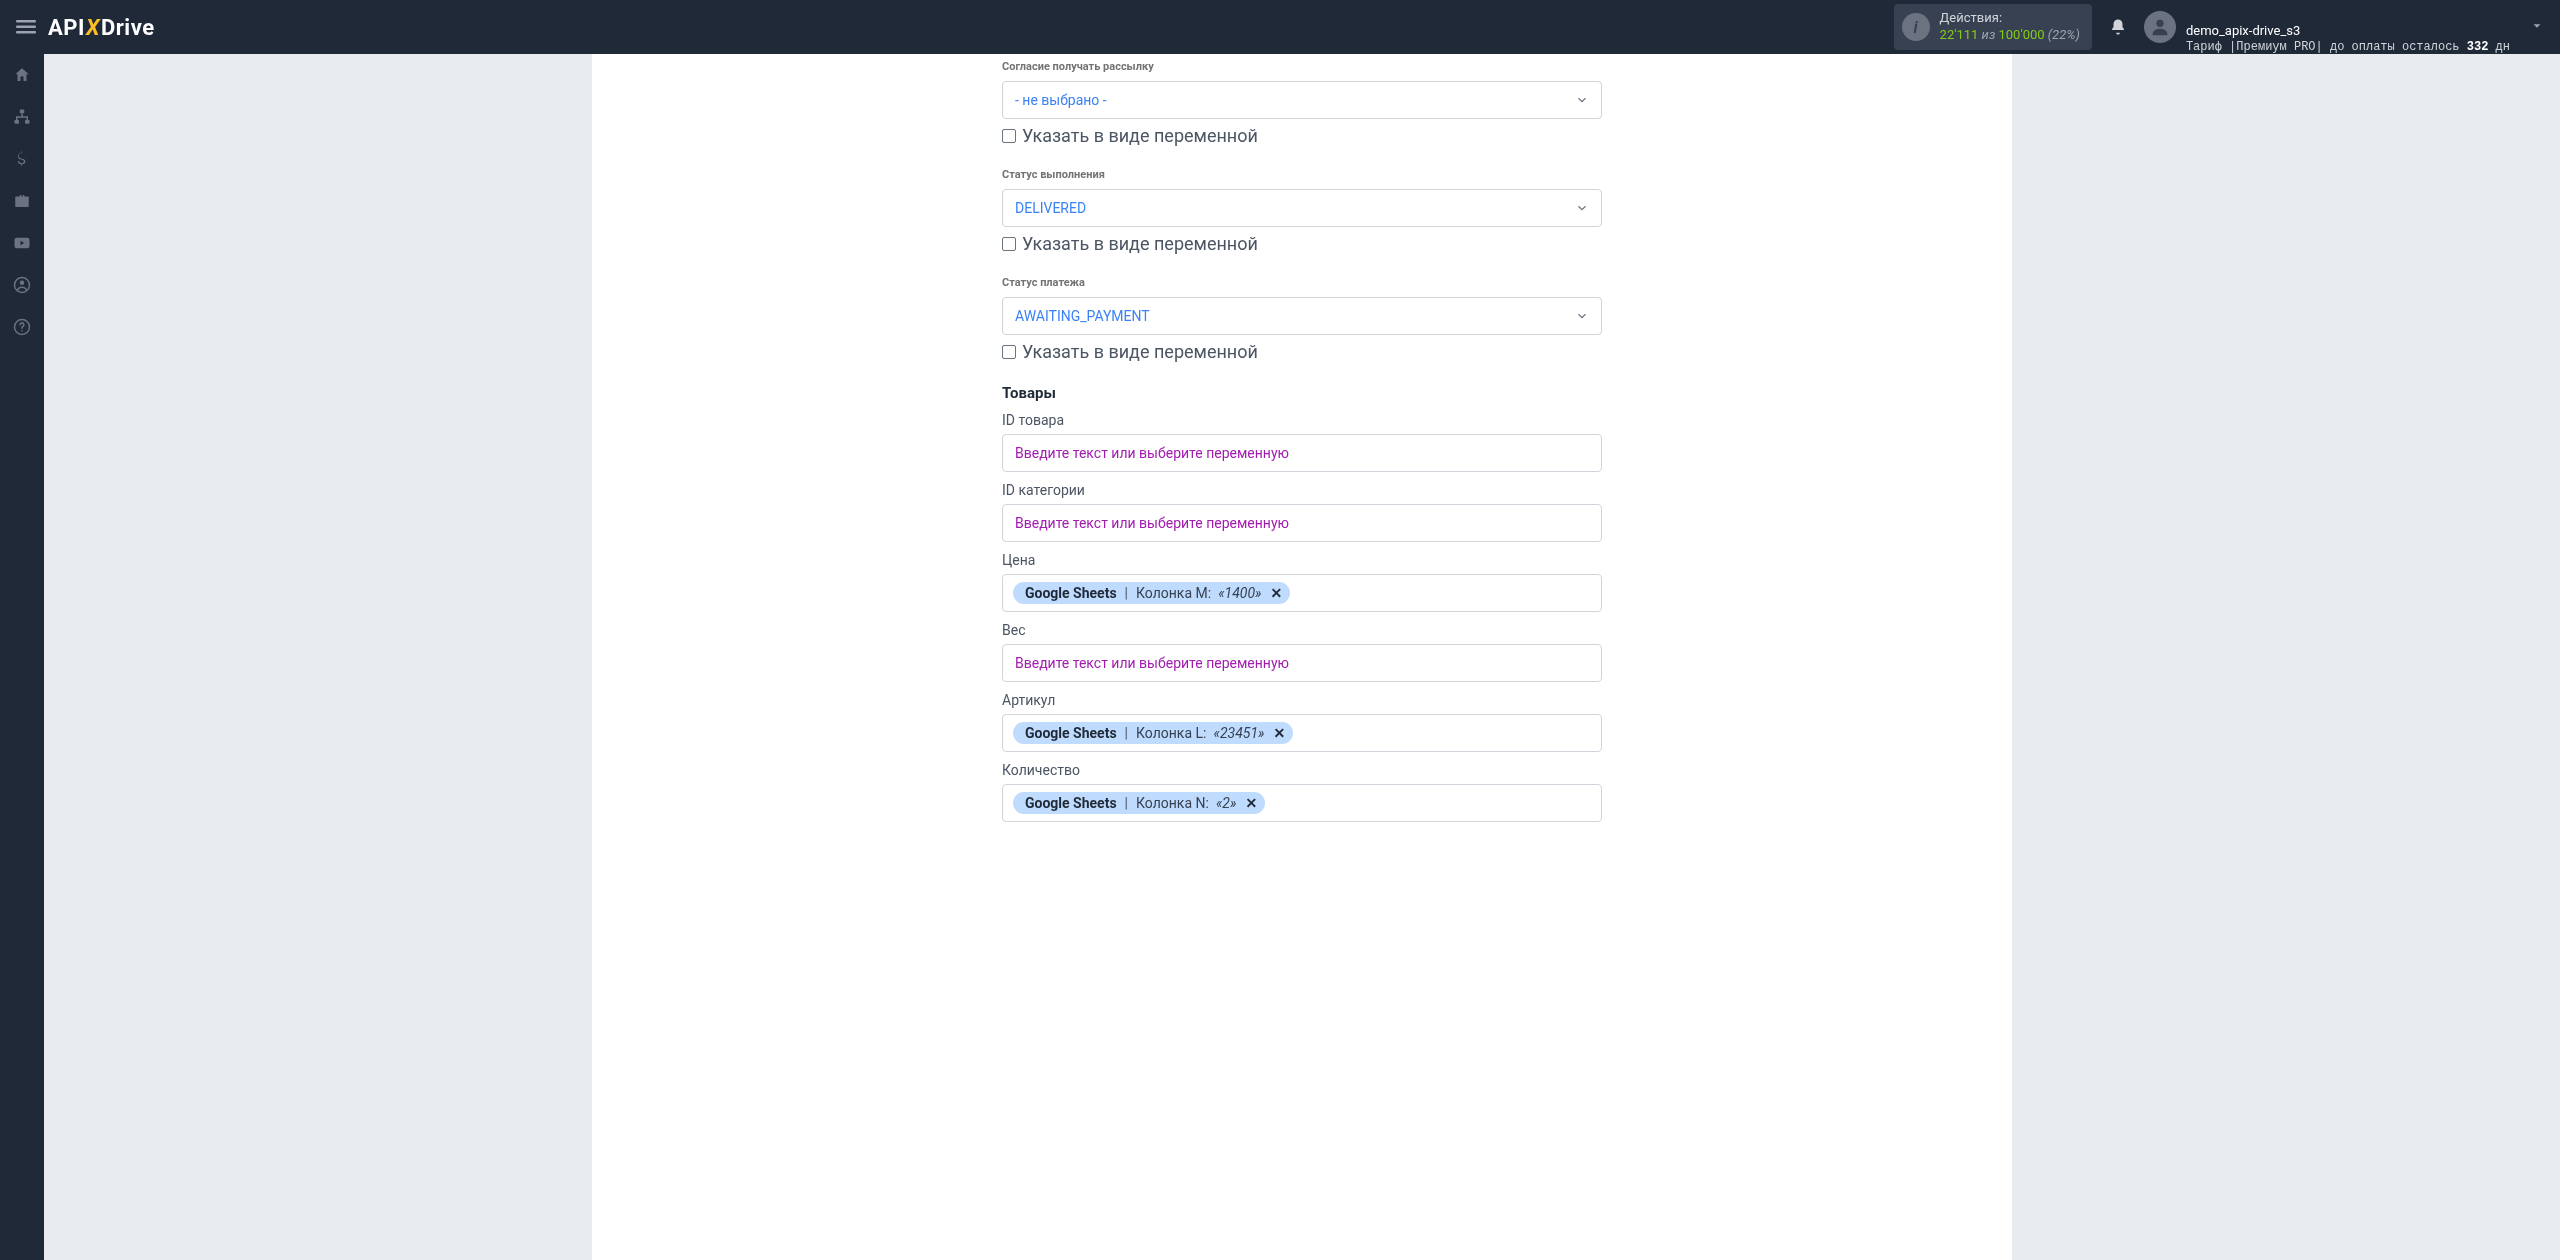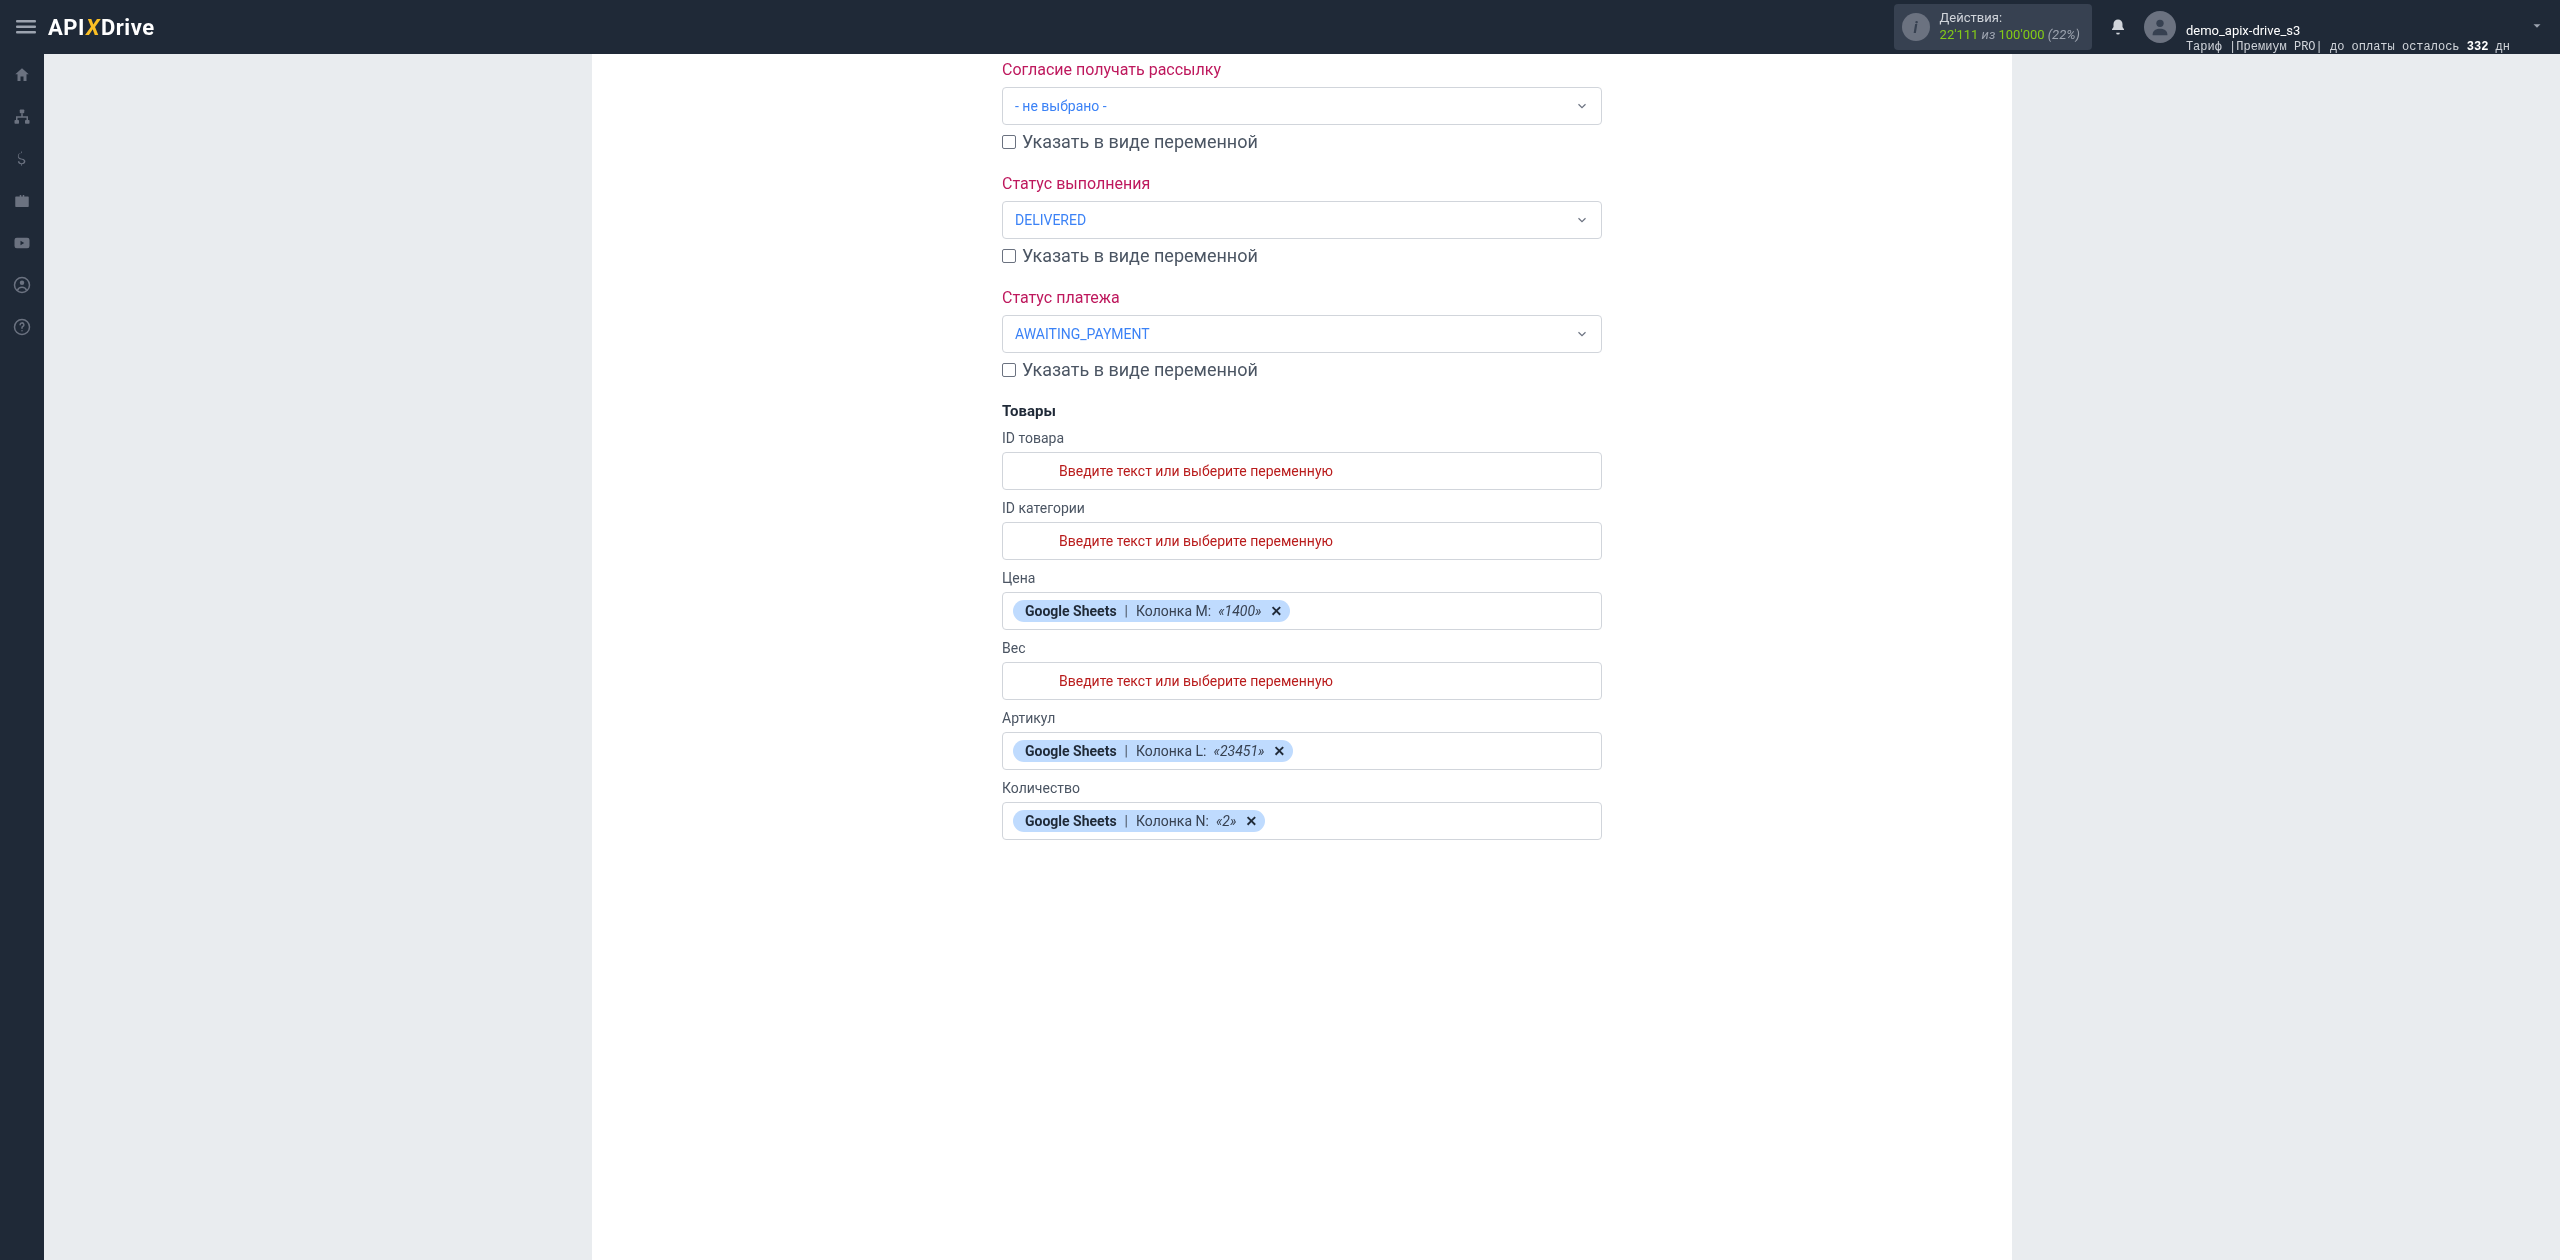--- a/index.html
+++ b/index.html
@@ -30,30 +30,30 @@
     
     .layout { display: flex; height: calc(100vh - 54px); }
     .sidebar { width: 44px; background: #1f2937; display: flex; flex-direction: column; }
     .side-item { width: 44px; height: 42px; display: flex; align-items: center; justify-content: center; color: #6b7280; cursor: pointer; }
     
     .content-wrap { flex: 1; background: #e9ecef; padding: 0 30px; overflow-y: auto; }
     .card { background: #fff; max-width: 1420px; margin: 0 auto; min-height: 100%; padding: 0 0 20px 0; }
     .form-area { width: 600px; margin: 0 auto; padding-top: 6px; }
     
     .field-group { margin-bottom: 22px; }
-    .field-label { font-size: 16px; font-weight: 400; color: #be185d; margin-bottom: 8px; }
+    .field-label { font-size: 11px; font-weight: 700; color: #737373; margin-bottom: 8px; }
     .field-sublabel { font-size: 14px; color: #4b5563; margin-bottom: 6px; margin-top: 10px; }
     .section-heading { font-size: 15px; font-weight: 700; color: #1f2937; margin-bottom: 10px; margin-top: 4px; }
     
     .select-box { width: 100%; height: 38px; border: 1px solid #d1d5db; border-radius: 4px; background: #fff; display: flex; align-items: center; padding: 0 12px; cursor: pointer; position: relative; }
     .select-value { flex: 1; font-size: 14px; color: #3b82f6; }
     .select-chevron { color: #6b7280; }
     
     .input-box { width: 100%; min-height: 38px; border: 1px solid #d1d5db; border-radius: 4px; background: #fff; display: flex; align-items: center; padding: 4px 10px; flex-wrap: wrap; }
-    .input-placeholder { font-size: 14px; color: #b91c1c; padding: 4px 2px; margin-left: 44px; }
+    .input-placeholder { font-size: 14px; color: #a21caf; padding: 4px 2px; }
     
     .checkbox-row { display: flex; align-items: center; margin-top: 6px; gap: 6px; }
     .checkbox { width: 14px; height: 14px; border: 1px solid #6b7280; border-radius: 2px; cursor: pointer; }
     .checkbox-label { font-size: 18px; color: #4b5563; cursor: pointer; }
     
     .tag { background: #bfdbfe; border-radius: 12px; padding: 3px 8px 3px 12px; display: inline-flex; align-items: center; font-size: 14px; color: #1f2937; gap: 7px; }
     .tag .src { font-weight: 700; }
     .tag .sep { color: #4b5563; margin: 0 1px; }
     .tag .col { color: #374151; }
     .tag .val { font-style: italic; color: #374151; }

